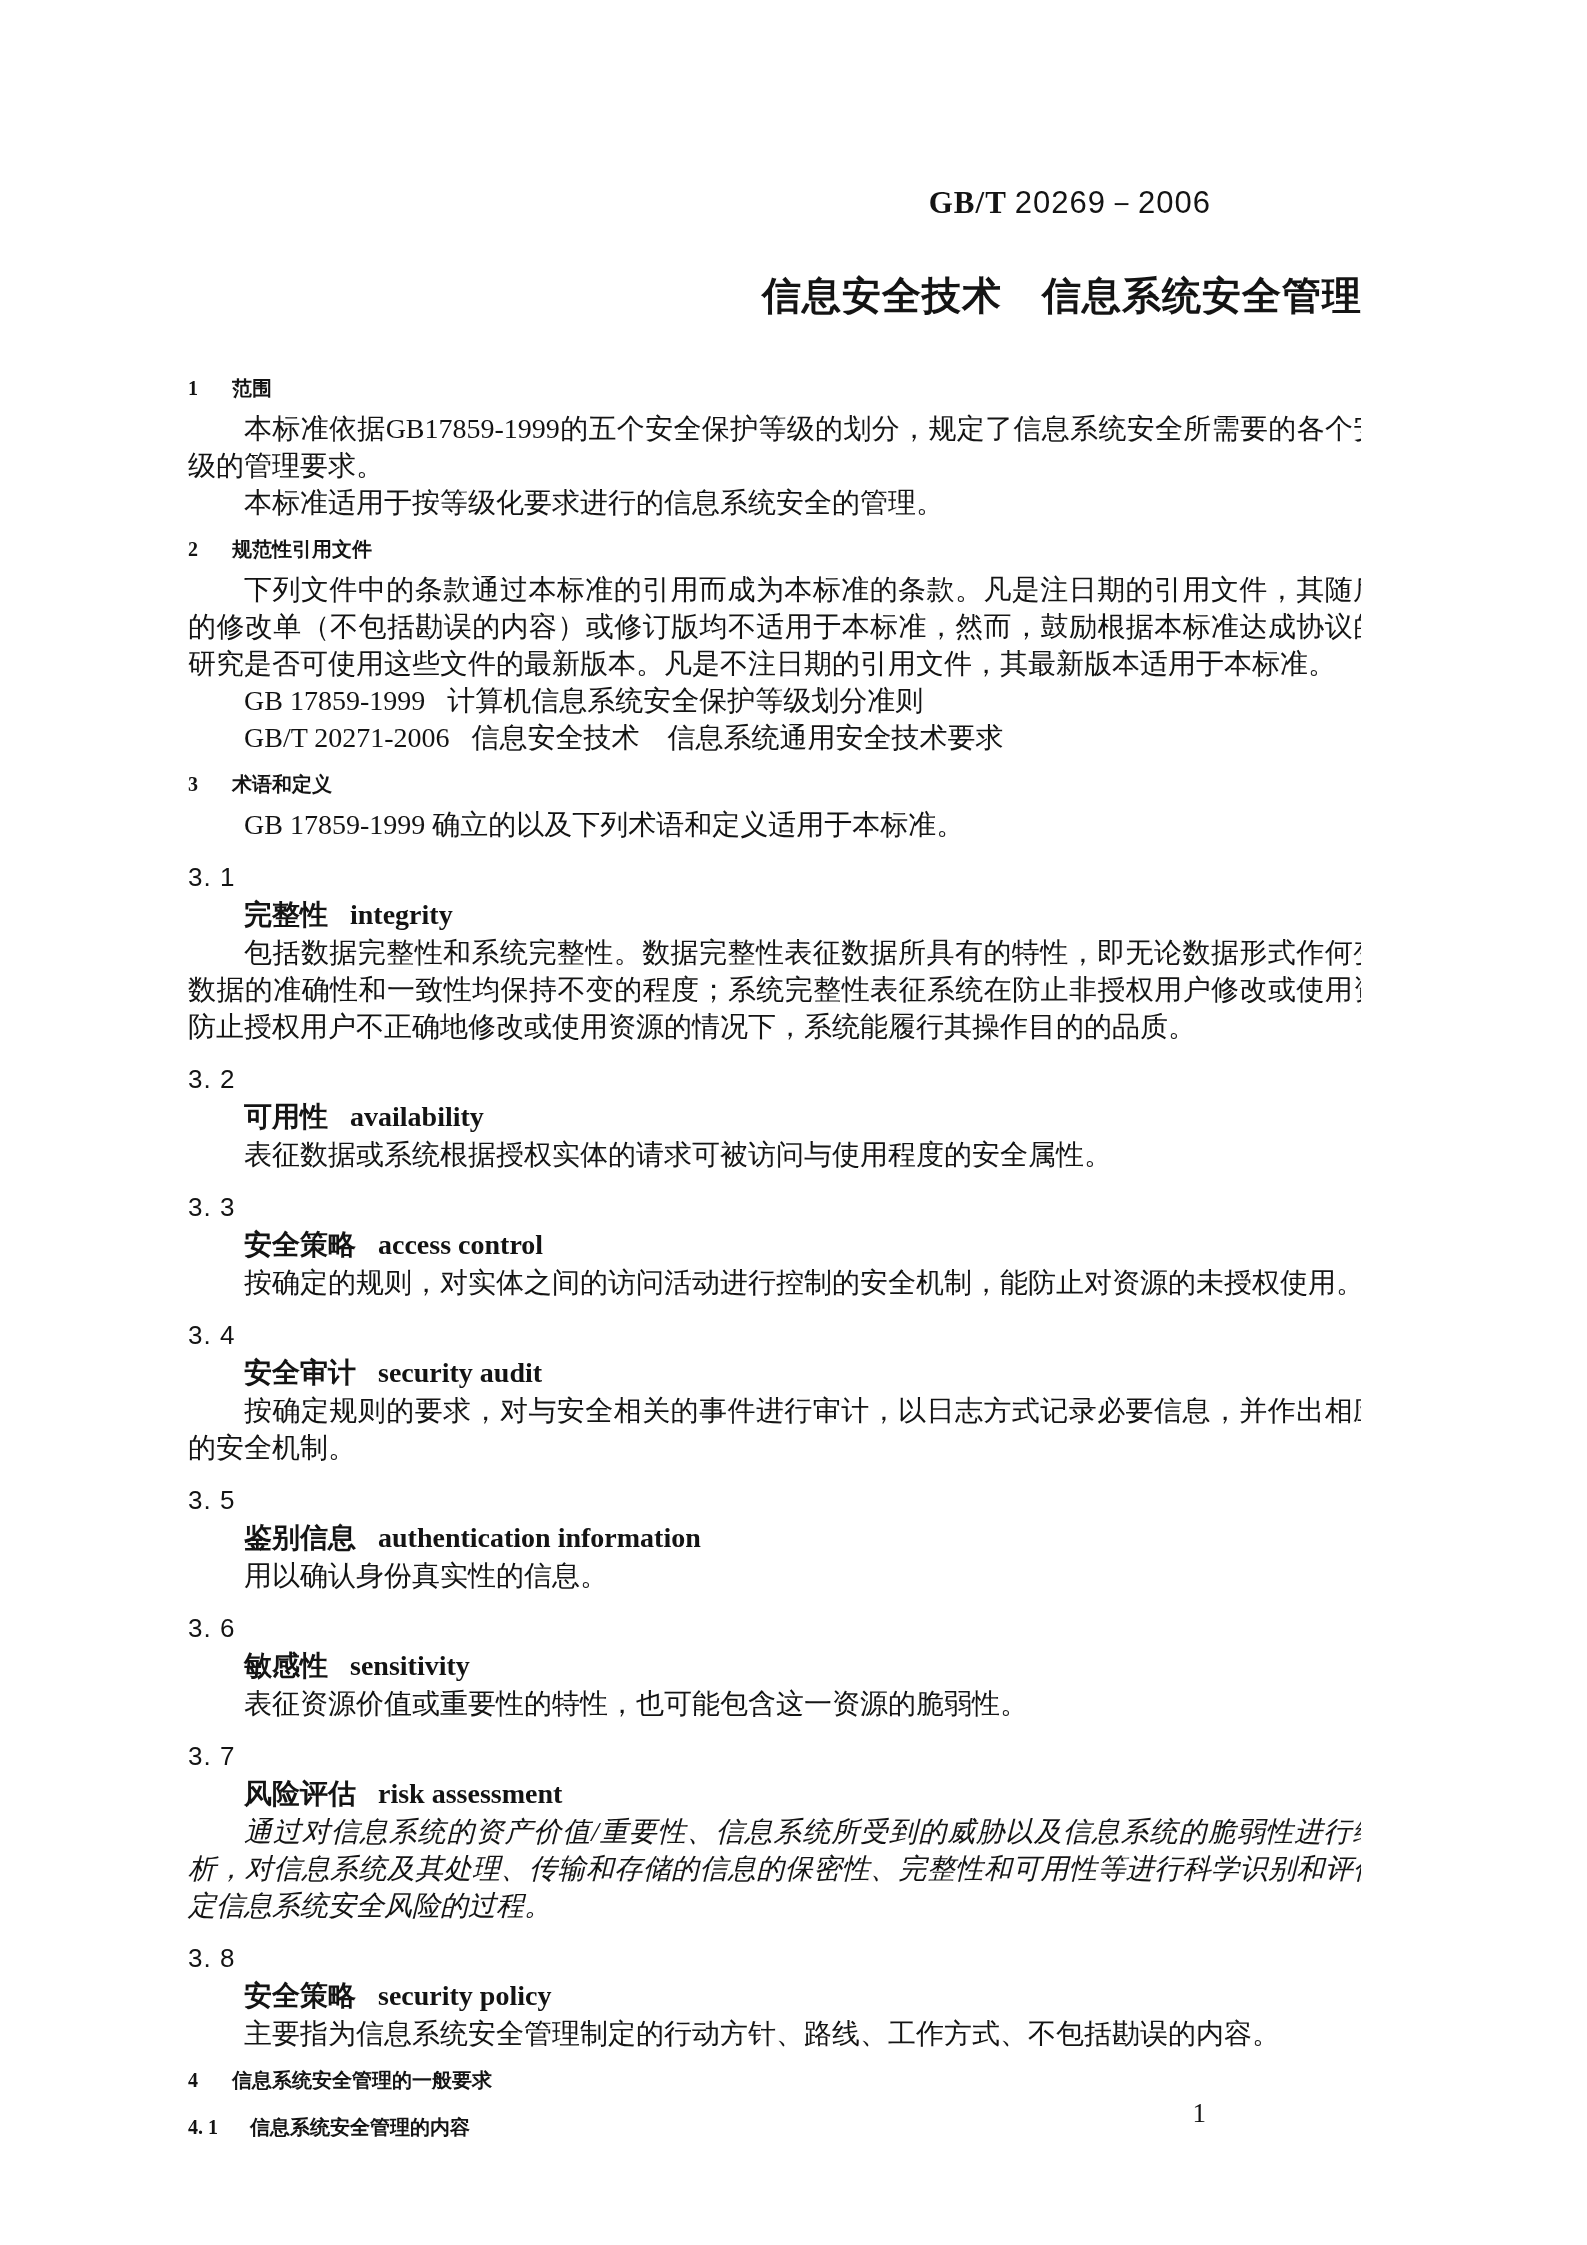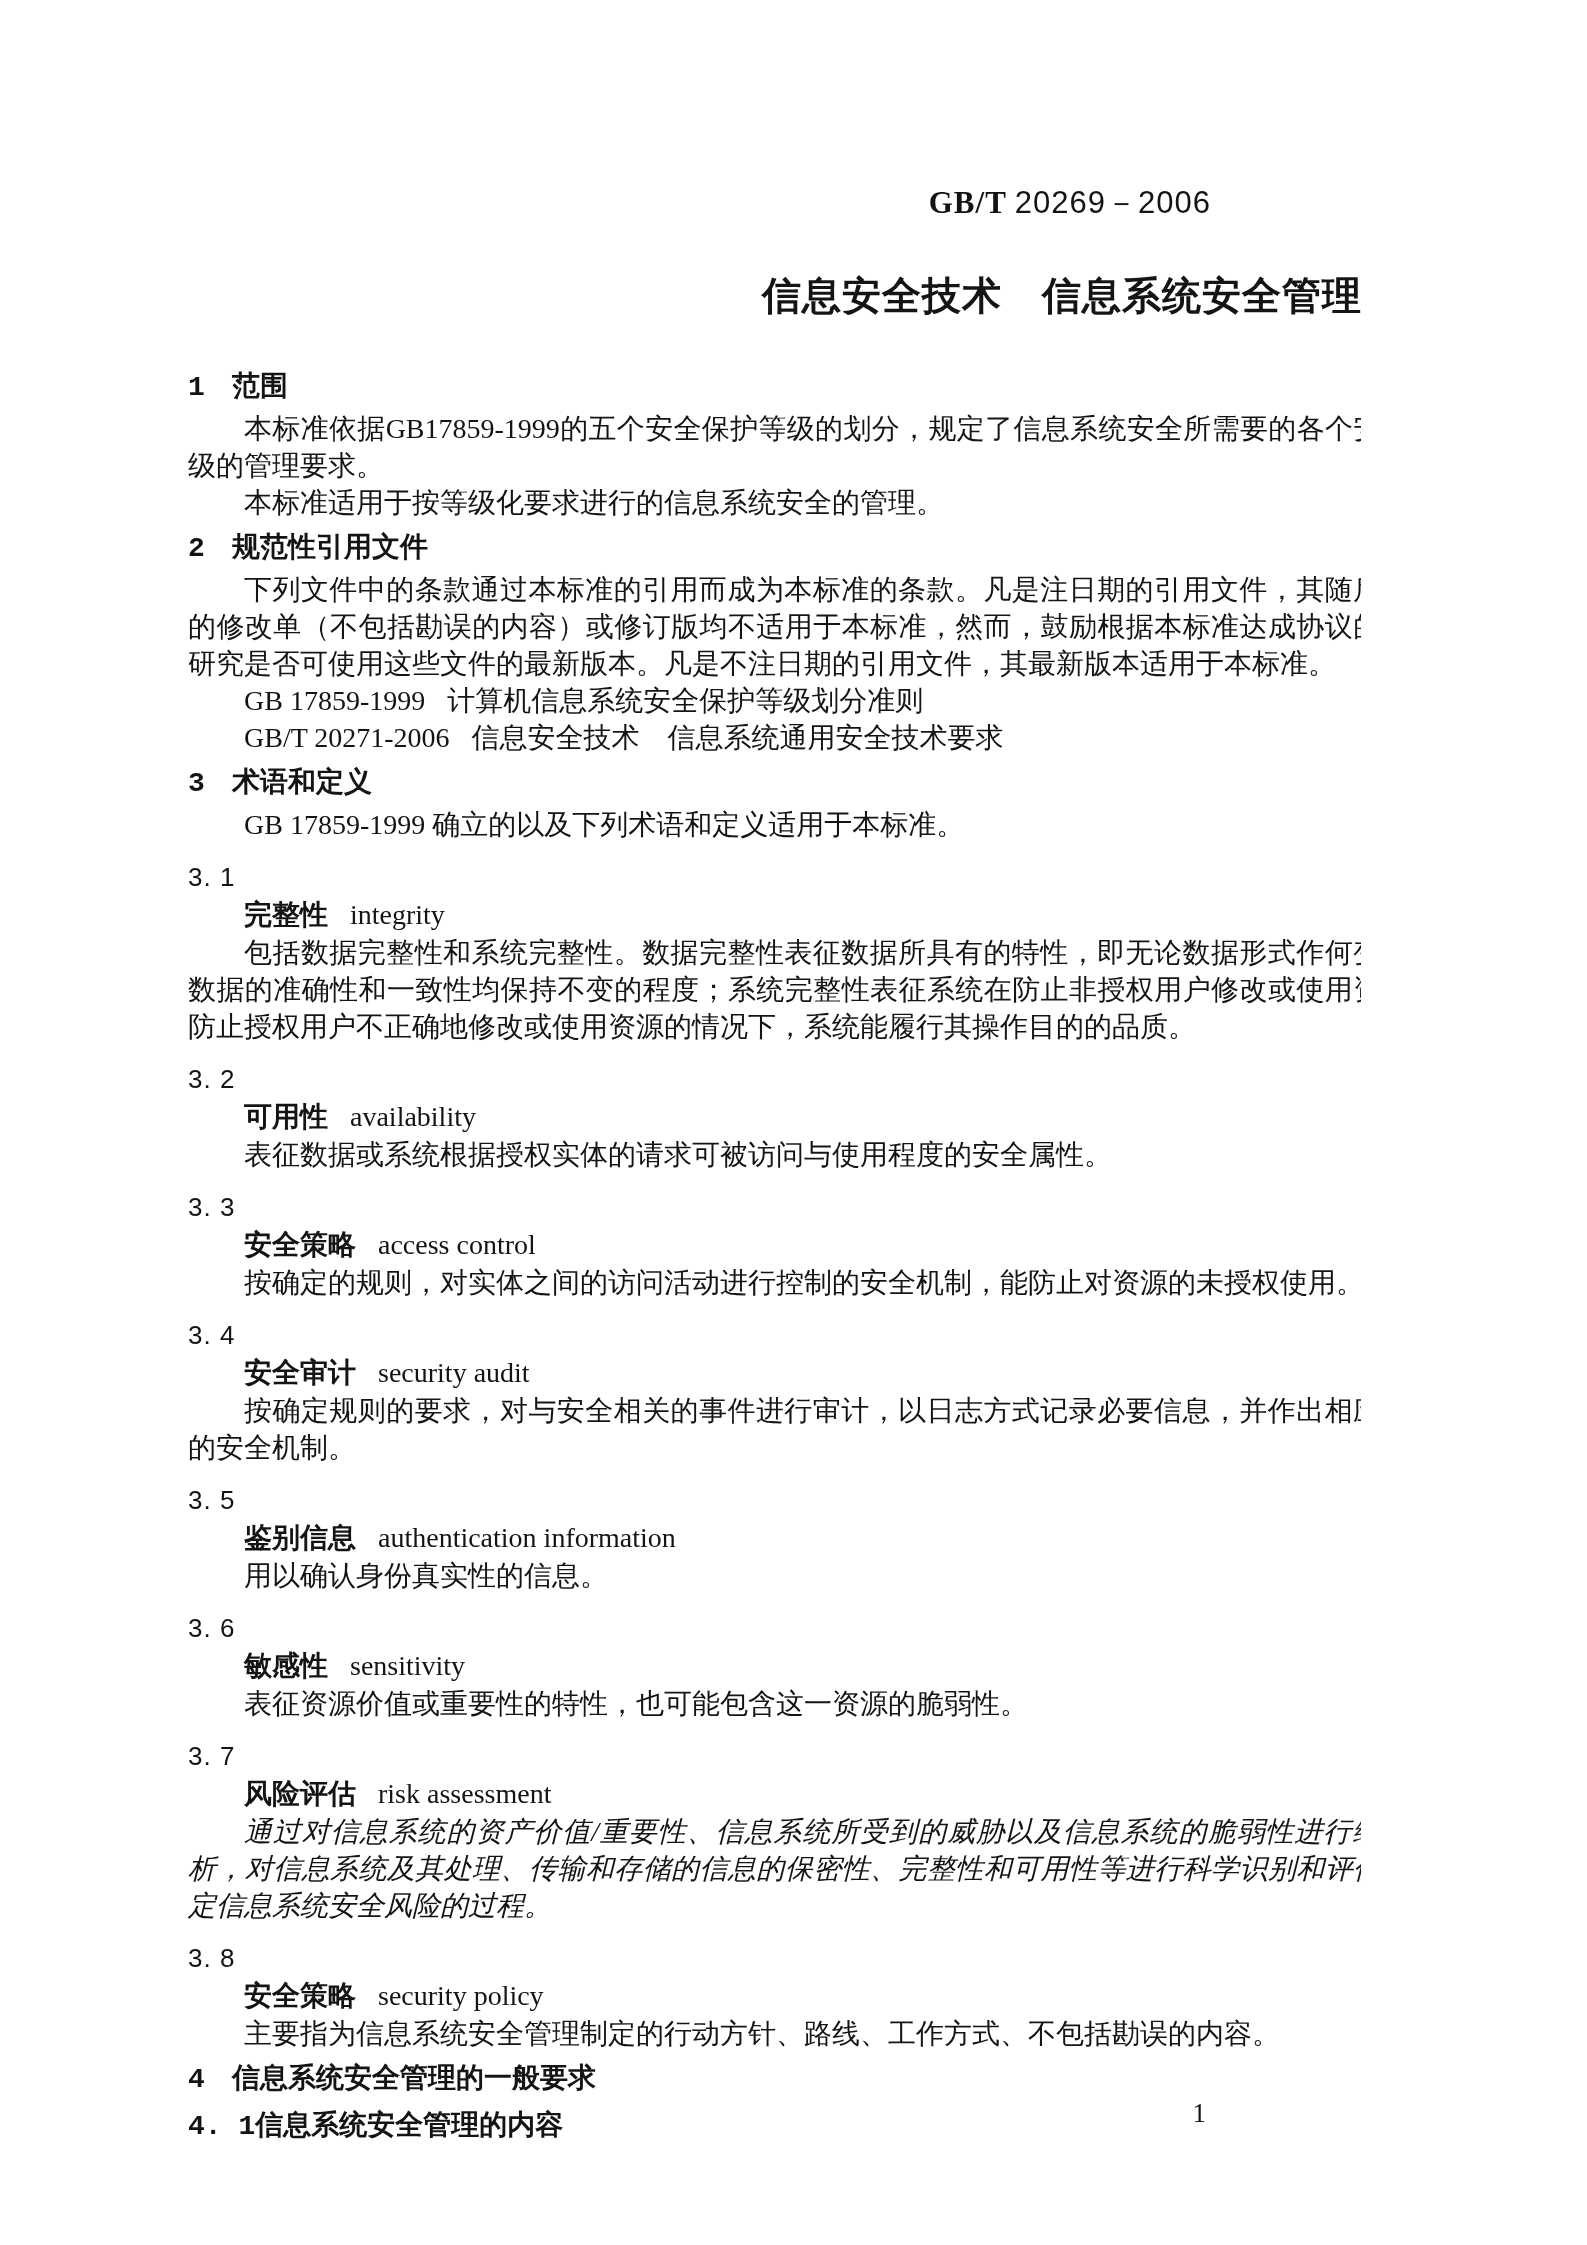--- a/index.html
+++ b/index.html
@@ -10,28 +10,28 @@
   }
   .doc-code { position:absolute; top:186px; right:150px; font-size:31px; line-height:34px; white-space:nowrap; }
   .code-prefix { font-weight:bold; font-family:"Liberation Serif","DejaVu Serif",serif; letter-spacing:1px; }
   .code-number { font-family:"Liberation Sans","DejaVu Sans",sans-serif; font-weight:500; margin-left:8px; letter-spacing:1px; }
   .doc-title {
     position:absolute; top:269px; left:188px; width:1250px; margin:4px;
     text-align:right; font-family:"Liberation Sans","DejaVu Sans",sans-serif;
     font-weight:bold; font-size:39px; line-height:46px; letter-spacing:1px;
   }
   .content { position:absolute; left:188px; top:360px; width:1250px; font-size:28px; line-height:37px; }
-  .h1 { font-family:Liberation Mono, monospace; font-weight:bold; font-size:28px; line-height:38px; margin:9px 0 3px 0; }
+  .h1 { font-family:Liberation Serif, serif; font-weight:bold; font-size:20px; line-height:38px; margin:9px 0 3px 0; }
   .h1 .hnum { display:inline-block; min-width:44px; font-weight:bold; }
   .h2 .hnum { display:inline-block; min-width:62px; }
   .para { margin:0; text-indent:2em; text-align:justify; }
   .clause-no { font-family:"Liberation Sans","DejaVu Sans",sans-serif; font-size:26px; line-height:37px; margin-top:16px; letter-spacing:1px; }
   .term-line { padding-left:56px; line-height:38px; }
   .term-zh { font-family:"Liberation Sans","DejaVu Sans",sans-serif; font-weight:bold; }
-  .term-en { margin-left:22px; }
+  .term-en { margin-left:22px;font-weight:bold; }
   .ref-line { padding-left:56px; }
   .ref-title { margin-left:22px; }
   .kaiti { font-style:italic; }
   .page-number { position:absolute; top:2098px; right:155px; font-size:27px; line-height:30px; }
 </style>
 </head>
 <body>
 
 <div class="page">
 

